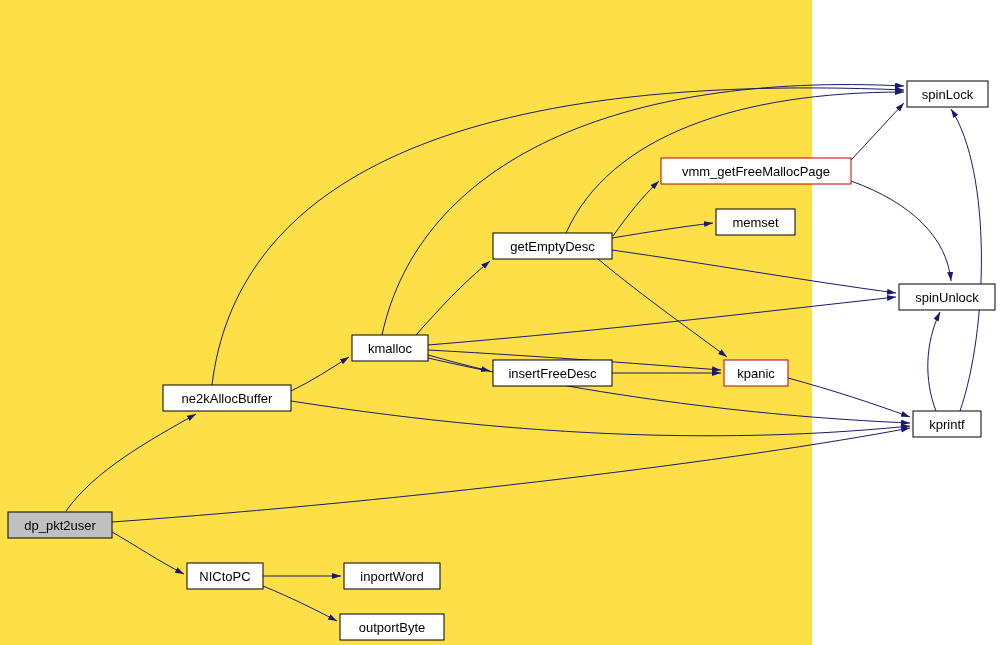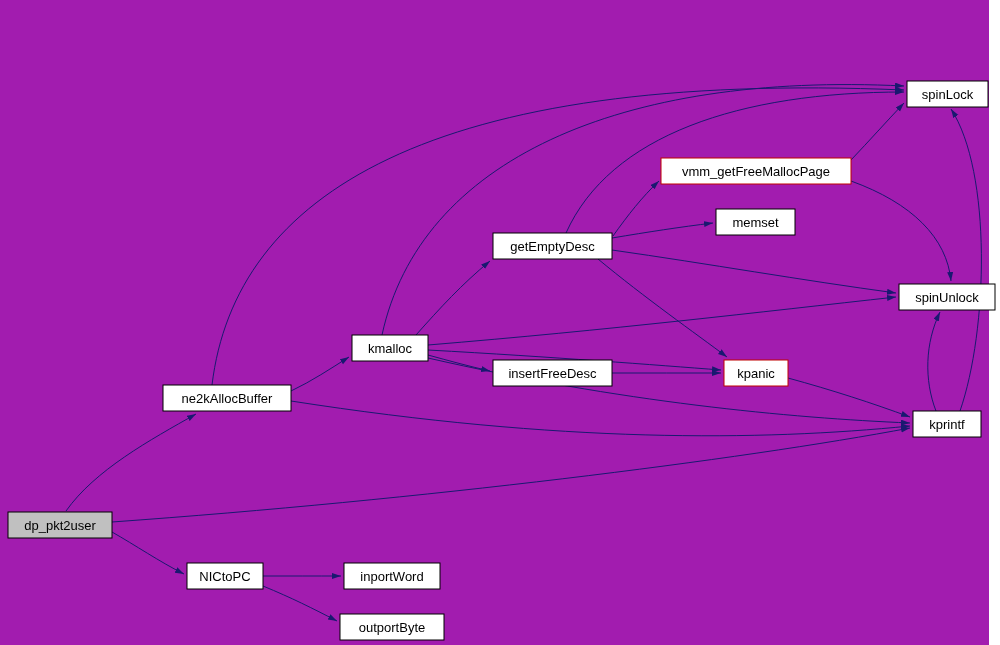--- a/index.html
+++ b/index.html
@@ -6,23 +6,23 @@
     margin: 0;
     padding: 0;
     background: #ffffff;
     width: 1000px;
     height: 645px;
     overflow: hidden;
     font-family: "Liberation Sans", sans-serif;
   }
   #graph-wrap {
     position: relative;
-    width: 989px;
+    width: 812px;
     height: 645px;
-    background: #a21caf;
+    background: #fde047;
   }
   svg {
     display: block;
   }
   .edge {
     fill: none;
     stroke-width: 1;
   }
   .node rect {
     stroke-width: 1;

